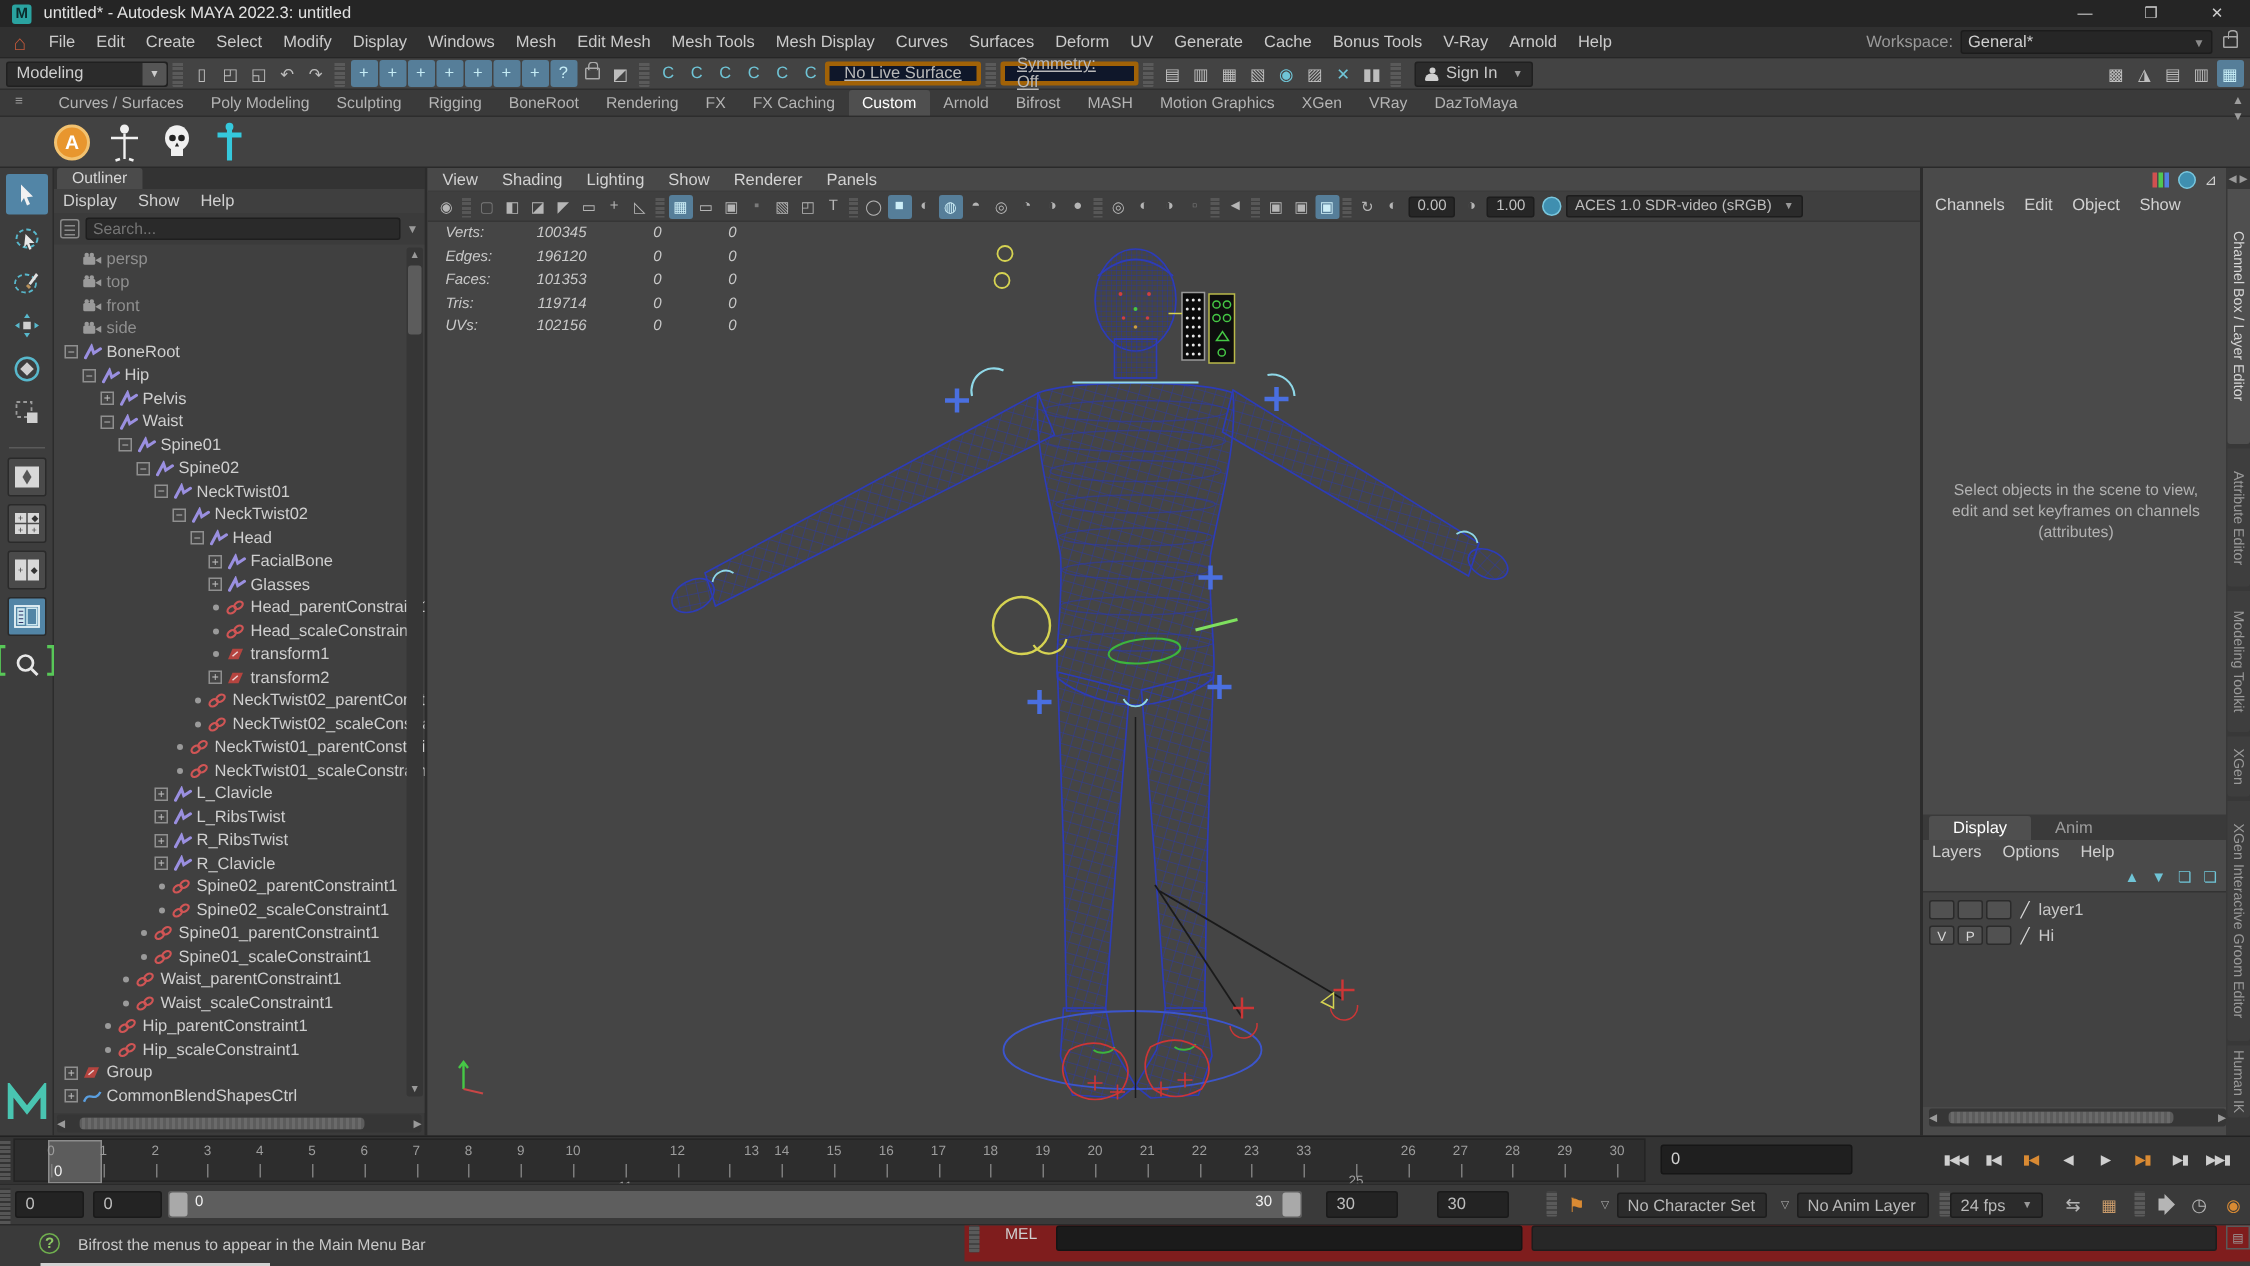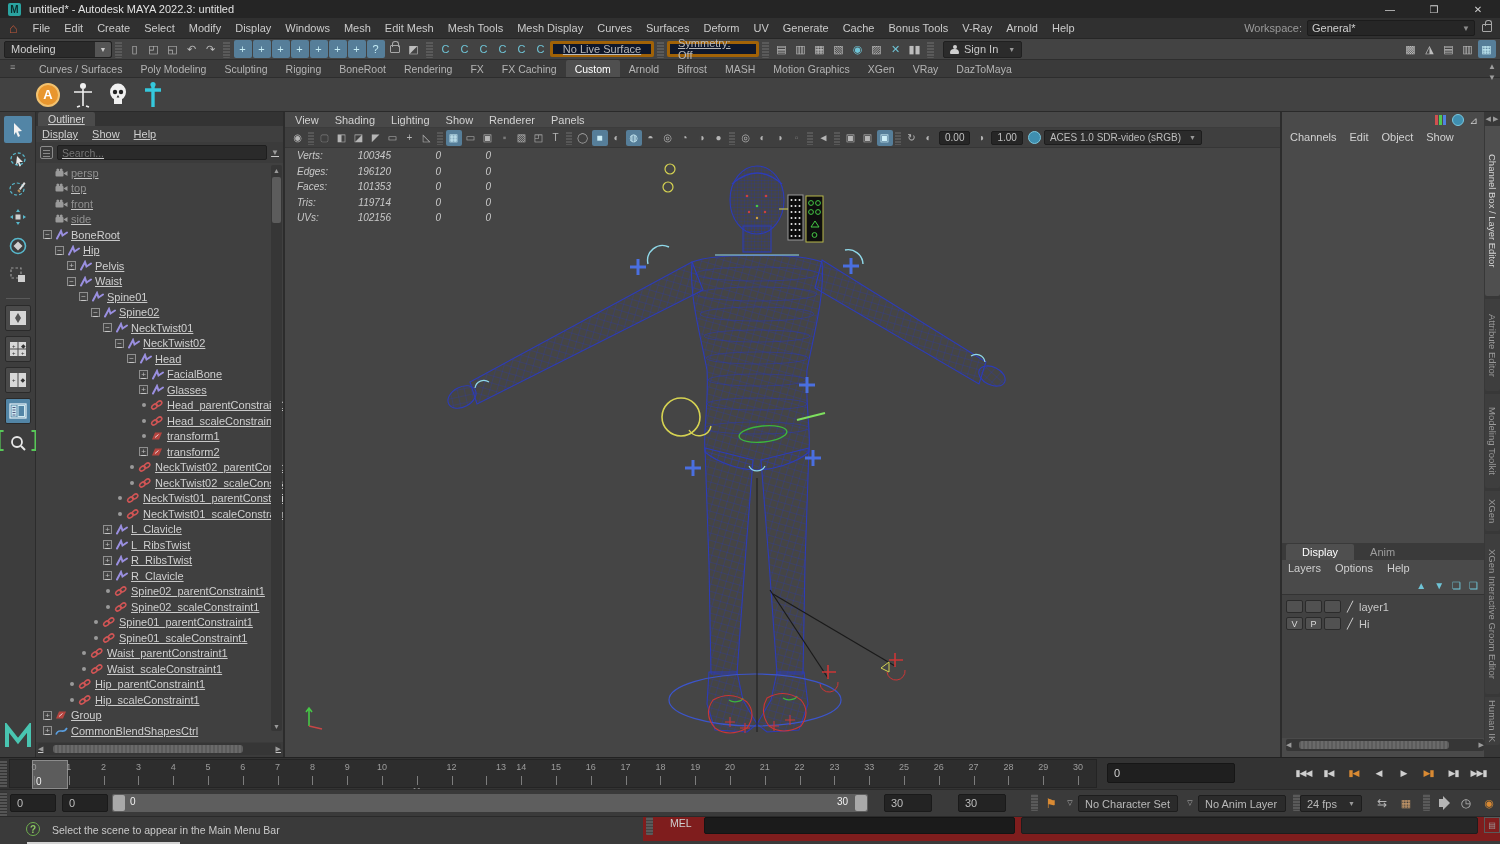--- a/index.html
+++ b/index.html
@@ -59,21 +59,21 @@
   .tb-sep { width:24px; height:1px; background:#5a5a5a; margin:8px 0 6px; }
   .tool.layout { width:26px; height:26px; border:1px solid #2a2a2a; background:#4a4a4a; margin-bottom:5px; }
   .tool.layout.active { background:#5285a6; }
   .zoombrackets { position:relative; }
   .zoombrackets:before, .zoombrackets:after { position:absolute; color:#58c858; font-size:22px; top:-3px; font-weight:bold; }
   .zoombrackets:before { content:"["; left:-7px; }
   .zoombrackets:after { content:"]"; right:-7px; }
   .maya-logo { margin-top:auto; margin-bottom:6px; }
 
   
-  .outliner { left:36px; top:0; width:249px; height:645px; background:#3b3b3b; border-right:2px solid #2c2c2c;text-decoration:underline; }
+  .outliner { left:36px; top:0; width:249px; height:645px; background:#3b3b3b; border-right:2px solid #2c2c2c; }
   .ol-tabstrip { height:14px; background:#333; display:flex; }
   .ol-tab { background:#4b4b4b; color:#d6d6d6; font-size:10.5px; padding:0 10px; display:flex; align-items:center; border-radius:2px 2px 0 0; margin-left:2px; }
   .ol-menus { height:16px; display:flex; align-items:center; padding-left:6px; background:#3f3f3f; }
   .ol-menus span { margin-right:14px; color:#cfcfcf; }
   .ol-search { height:21px; display:flex; align-items:center; padding:0 4px; gap:4px; background:#3b3b3b; }
   .filter-icon { width:13px; height:13px; border:1px solid #8a8a8a; border-radius:2px; position:relative; }
   .filter-icon:before { content:""; position:absolute; left:2px; top:3px; width:7px; height:1px; background:#8a8a8a; box-shadow:0 3px 0 #8a8a8a, 0 6px 0 #8a8a8a; }
   .ol-search input { flex:1; height:15px; background:#2a2a2a; border:1px solid #1e1e1e; border-radius:2px; color:#aaa; font-size:10.5px; padding:0 4px; font-family:"Liberation Sans",sans-serif; }
   .ol-search .arr { color:#9a9a9a; font-size:8px; }
   .ol-list { position:relative; height:579px; background:#404040; overflow:hidden; padding-top:2px; }
@@ -1151,20 +1151,21 @@
           </span>
         <span style="width:12px;height:12px;border-radius:50%;background:#3f8fb0;border:1px solid #79c7de;"></span>
         <span style="color:#cfcfcf;font-size:10px;">⊿</span>
       </div>
       <div class="rp-menus" id="cb-menus">
           <span>Channels</span>
           <span>Edit</span>
           <span>Object</span>
           <span>Show</span>
         </div>
+      <div class="cb-message">Select objects in the scene to view, edit and set keyframes on channels (attributes)</div>
 
       <div class="layered">
         <div class="le-tabs" id="le-tabs">
             <div class="le-tab active">Display</div>
             <div class="le-tab">Anim</div>
           </div>
         <div class="le-menus" id="le-menus">
             <span>Layers</span>
             <span>Options</span>
             <span>Help</span>
@@ -1262,21 +1263,21 @@
         <span class="tick-num" style="left: 710px;">20</span>
         <span class="tick-line" style="left: 720px;"></span>
         <span class="tick-num" style="left: 744.8px;">21</span>
         <span class="tick-line" style="left: 754.8px;"></span>
         <span class="tick-num" style="left: 779.6px;">22</span>
         <span class="tick-line" style="left: 789.6px;"></span>
         <span class="tick-num" style="left: 814.4px;">23</span>
         <span class="tick-line" style="left: 824.4px;"></span>
         <span class="tick-num" style="left: 849.2px;">33</span>
         <span class="tick-line" style="left: 859.2px;"></span>
-        <span class="tick-num" style="left: 884px;">25</span>
+        <span class="tick-num" style="left: 884px; margin-top: 20px;">25</span>
         <span class="tick-line" style="left: 894px;"></span>
         <span class="tick-num" style="left: 918.8px;">26</span>
         <span class="tick-line" style="left: 928.8px;"></span>
         <span class="tick-num" style="left: 953.6px;">27</span>
         <span class="tick-line" style="left: 963.6px;"></span>
         <span class="tick-num" style="left: 988.4px;">28</span>
         <span class="tick-line" style="left: 998.4px;"></span>
         <span class="tick-num" style="left: 1023.2px;">29</span>
         <span class="tick-line" style="left: 1033.2px;"></span>
         <span class="tick-num" style="left: 1058px;">30</span>
@@ -1323,21 +1324,21 @@
     <div class="grip" style="position:absolute;left:1420px;top:4px;"></div>
     <div class="rb-icon" style="left:1432px;width:20px;">
         <span class="speaker-css"></span>
       </div>
     <div class="rb-icon" style="left:1456px;width:20px;font-size:12px;">◷</div>
     <div class="rb-icon" style="left:1480px;width:18px;font-size:11px;color:#d98a33;">◉</div>
   </div>
 
   <div class="abs bottombar">
     <div class="help-icon">?</div>
-    <div class="help-text">Select the scene to appear in the Main Menu Bar</div>
+    <div class="help-text">Bifrost the menus to appear in the Main Menu Bar</div>
     <div class="mel-wrap">
       <div class="grip" style="height:18px;"></div>
       <span class="mel-label">MEL</span>
       <div class="mel-input"></div>
       <div class="mel-output"></div>
       <div class="script-editor-btn">▤</div>
     </div>
     <div class="taskbar-sliver"></div>
   </div>
 

